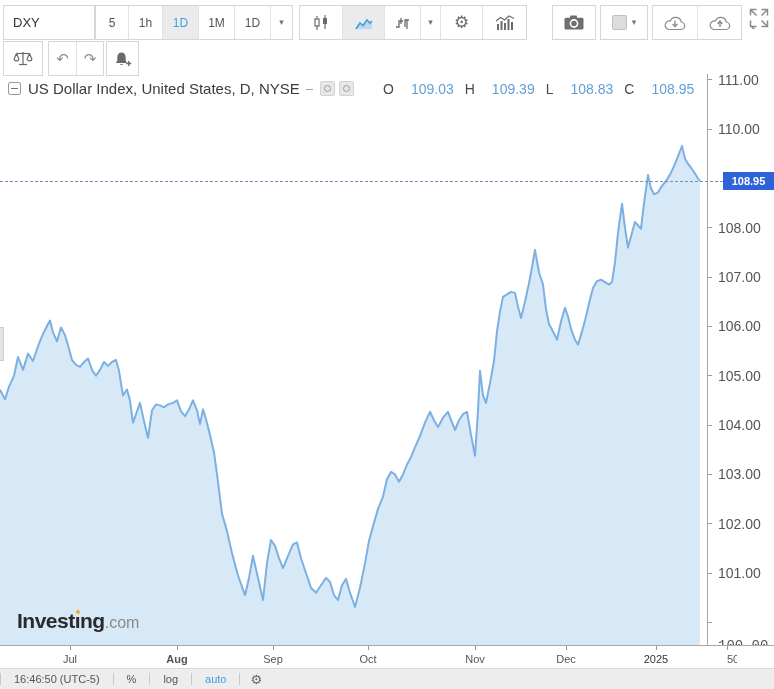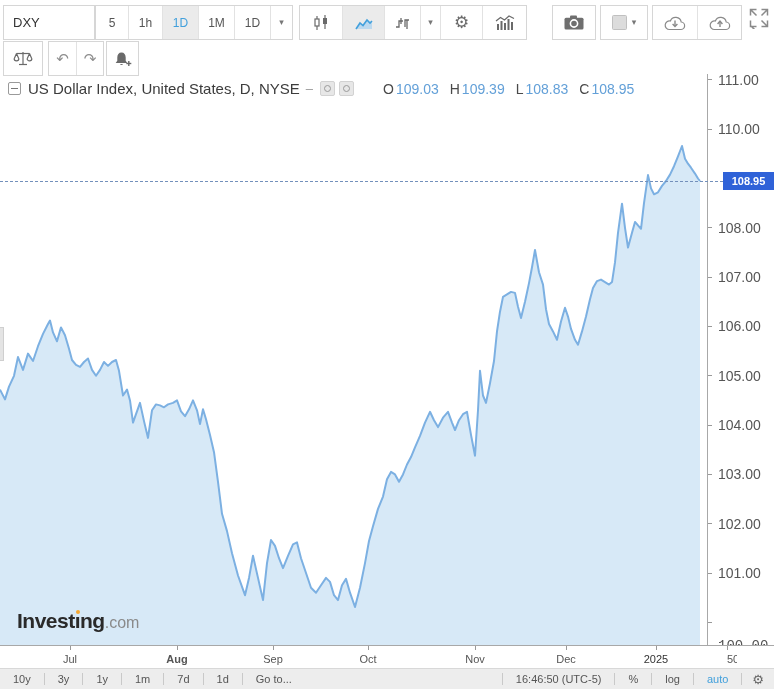--- a/index.html
+++ b/index.html
@@ -19,21 +19,21 @@
   .legend{position:absolute;left:8px;top:80px;display:flex;align-items:center;z-index:5;}
   .legend-title{font-size:15px;color:#3c3c3c;margin-left:7px;white-space:nowrap;}
   .legend-dash{font-size:13px;color:#999;margin:0 7px 0 6px;}
   .mini-btn{width:13px;height:13px;border-radius:2px;background:#e7e7e7;border:1px solid #d2d2d2;
             margin-right:4px;display:flex;align-items:center;justify-content:center;}
   .mini-btn i{display:block;width:5px;height:5px;border:1.5px solid #9a9a9a;border-radius:50%;}
   .minus-sq{width:11px;height:11px;border:1px solid #9a9a9a;border-radius:2px;position:relative;background:#fff;}
   .minus-sq::after{content:"";position:absolute;left:2px;right:2px;top:4.5px;height:1px;background:#777;}
   .ohlc{display:flex;align-items:center;margin-left:14px;font-size:14px;}
   .okey{color:#4a4a4a;margin-left:11px;}
-  .oval{color:#63a0d8;margin-left:2px;}
+  .oval{color:#63a0d8;margin-left:17px;}
   
   .y-axis{position:absolute;left:707px;top:74px;width:67px;height:571px;border-left:1px solid #a8a8a8;box-sizing:border-box;background:#fff;}
   .ytick-label{position:absolute;left:10px;font-size:14px;color:#555;line-height:12px;}
   .ytick-mark{position:absolute;left:0;width:4px;height:1px;background:#999;}
   .x-axis{position:absolute;left:0;top:645px;width:774px;height:23px;border-top:1px solid #a8a8a8;box-sizing:border-box;background:#fff;}
   .xtick-label{position:absolute;top:7px;font-size:11px;color:#555;text-align:center;width:34px;margin-left:-17px;white-space:nowrap;}
   .xtick-label.bold{color:#333;font-weight:normal;}
   .xtick-label.clip{width:10px;margin-left:0;overflow:hidden;text-align:left;}
   .xtick-mark{position:absolute;top:0;width:1px;height:4px;background:#999;}
   .price-line{position:absolute;left:0;top:181px;width:723px;border-top:1px dashed #7390bb;z-index:4;}
@@ -292,35 +292,20 @@
       <div class="xtick-label" style="left: 475px;">Nov</div>
       <div class="xtick-mark" style="left: 566px;"></div>
       <div class="xtick-label" style="left: 566px;">Dec</div>
       <div class="xtick-mark" style="left: 656px;"></div>
       <div class="xtick-label bold" style="left: 656px;">2025</div>
       <div class="xtick-mark" style="left: 727px;"></div>
       <div class="xtick-label clip" style="left: 727px;">50</div>
     </div>
 
   <div class="bottom-bar">
-    <div class="bgroup" id="range-slot">
-        <span class="bbtn">10y</span>
-        <span class="vdiv"></span>
-        <span class="bbtn">3y</span>
-        <span class="vdiv"></span>
-        <span class="bbtn">1y</span>
-        <span class="vdiv"></span>
-        <span class="bbtn">1m</span>
-        <span class="vdiv"></span>
-        <span class="bbtn">7d</span>
-        <span class="vdiv"></span>
-        <span class="bbtn">1d</span>
-        <span class="vdiv"></span>
-        <span class="bbtn">Go to...</span>
-      </div>
     <div class="bgroup">
       <span class="vdiv"></span>
       <span class="bbtn">16:46:50 (UTC-5)</span>
       <span class="vdiv"></span>
       <span class="bbtn">%</span>
       <span class="vdiv"></span>
       <span class="bbtn">log</span>
       <span class="vdiv"></span>
       <span class="bbtn blue">auto</span>
       <span class="vdiv"></span>

